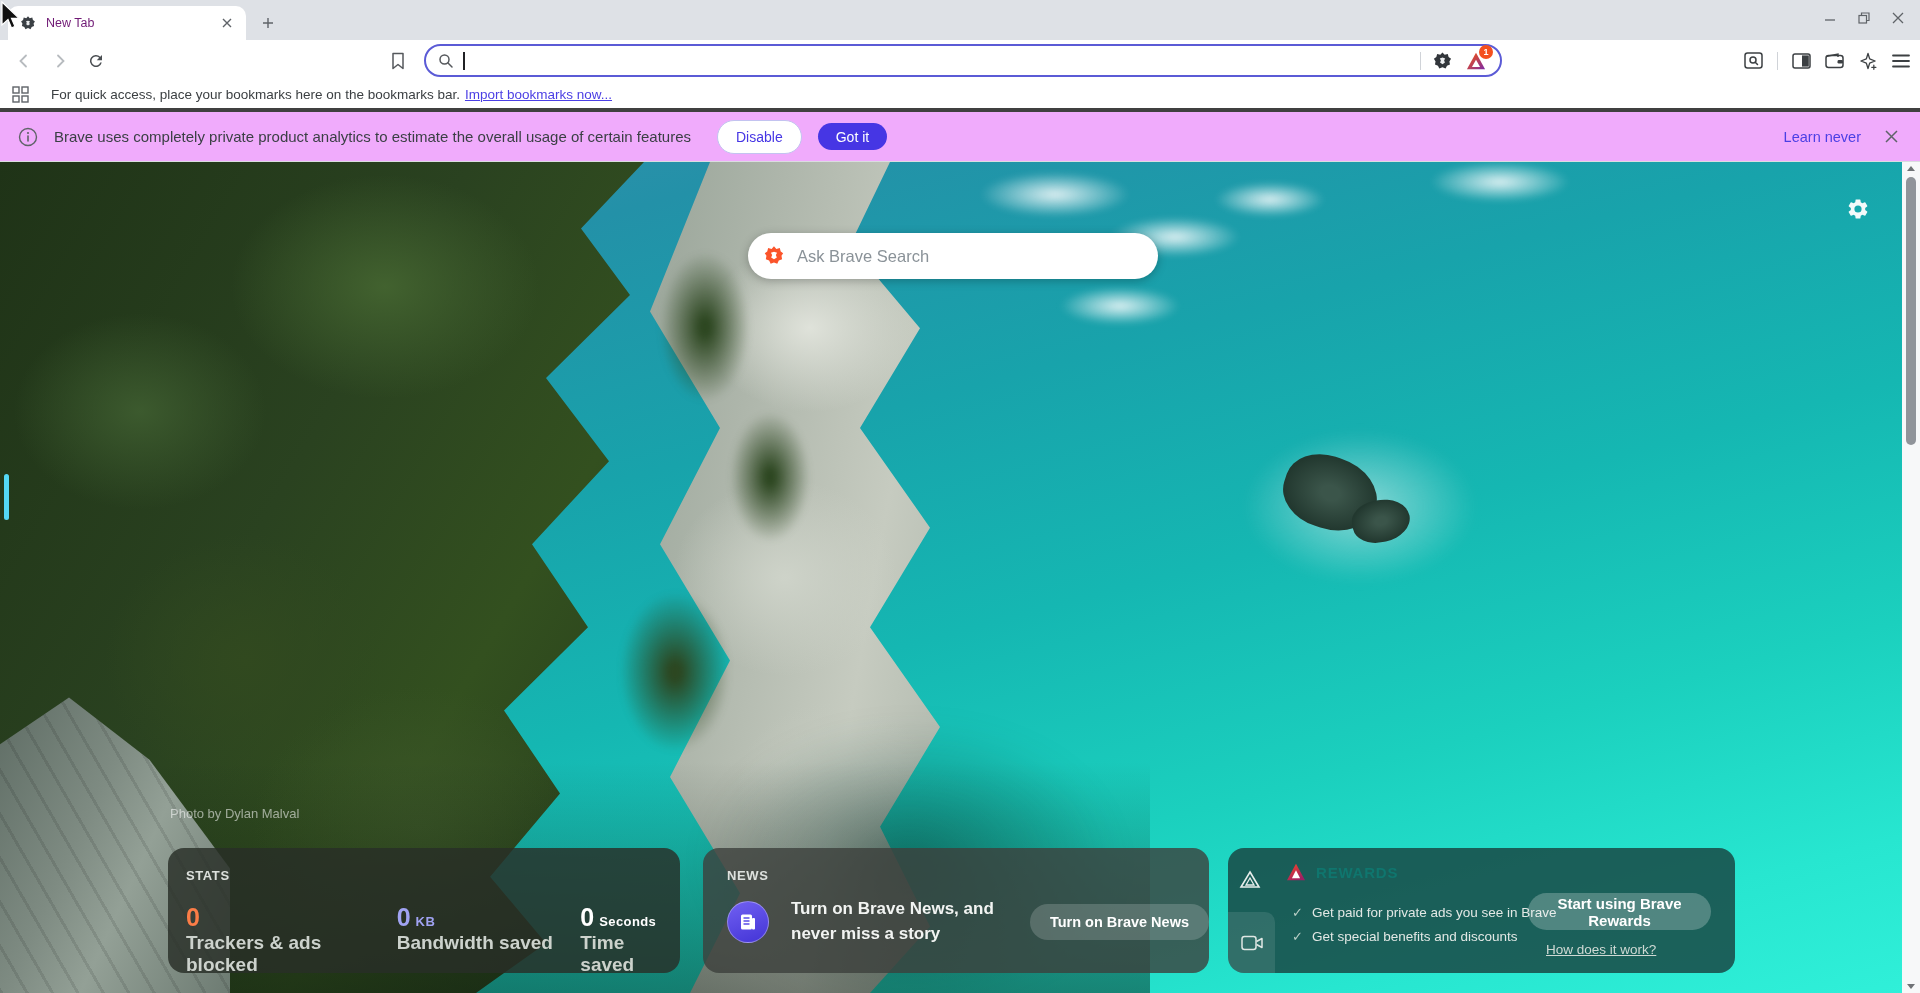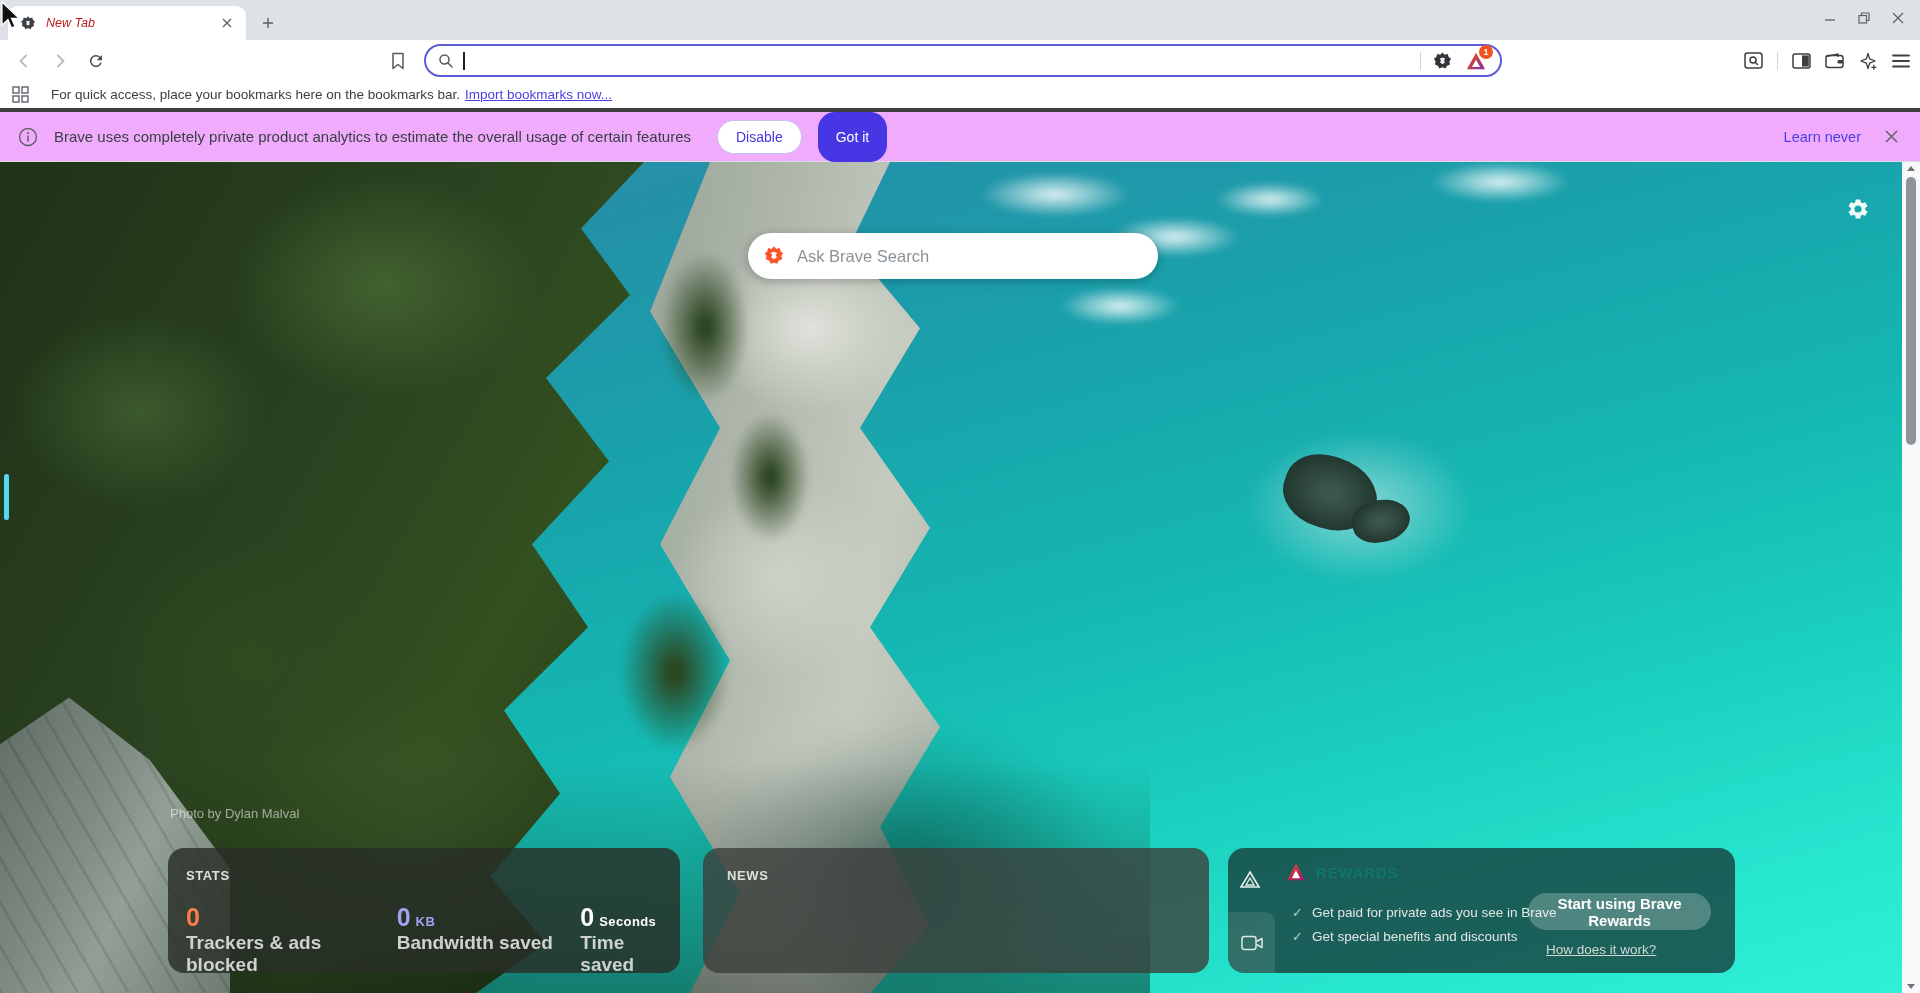--- a/index.html
+++ b/index.html
@@ -4,21 +4,21 @@
 <style>
   * { box-sizing: border-box; margin: 0; padding: 0; }
   html, body { width: 1920px; height: 993px; overflow: hidden; }
   body { font-family: "Liberation Sans", sans-serif; background: #dee1e6; }
   .screen { position: relative; width: 1920px; height: 993px; }
 
   
   .tabstrip { position: absolute; left: 0; top: 0; width: 1920px; height: 40px; background: #dee1e6; }
   .tab { position: absolute; left: 8px; top: 6px; width: 238px; height: 34px; background: #ffffff;
          border-radius: 10px 10px 0 0; display: flex; align-items: center; padding: 0 10px 0 12px; }
-  .tab-title { flex: 1; font-size: 12.5px; color: #b91c1c; margin-left: 10px; white-space: nowrap; overflow: hidden; font-style: italic; }
+  .tab-title { flex: 1; font-size: 12.5px; color: #701a75; margin-left: 10px; white-space: nowrap; overflow: hidden; }
   .icon-btn { display: flex; align-items: center; justify-content: center; cursor: pointer; }
   .tab-close { width: 18px; height: 18px; border-radius: 50%; }
   .newtab-btn { position: absolute; left: 256px; top: 11px; width: 24px; height: 24px; border-radius: 50%; }
   .win-controls { position: absolute; right: 8px; top: 0; height: 36px; display: flex; align-items: center; gap: 22px; padding-right: 8px; }
   .cursor { position: absolute; left: 0px; top: 1px; z-index: 99; }
 
   
   .toolbar { position: absolute; left: 0; top: 40px; width: 1920px; height: 41px; background: #ffffff;
              display: flex; align-items: center; }
   .nav-group { position: absolute; left: 10px; display: flex; align-items: center; gap: 8px; }
@@ -44,21 +44,21 @@
   .bm-text { font-size: 13.5px; color: #3c4043; margin-left: 22px; }
   .bm-link { font-size: 13.5px; color: #4b3fe4; text-decoration: underline; margin-left: 5px; cursor: pointer; }
 
   
   .privacybar { position: absolute; left: 0; top: 112px; width: 1920px; height: 50px; background: #f0abfc;
                 display: flex; align-items: center; border-bottom: 1px solid #dadce0; }
   .pv-info { margin-left: 18px; }
   .pv-msg { font-size: 15px; color: #3a3f44; margin-left: 16px; }
   .pv-disable { margin-left: 26px; height: 34px; padding: 0 18px; border: 1px solid #c3c3f0; border-radius: 17px;
                 background: #fff; color: #4636e4; font-size: 14px; font-family: "Liberation Sans", sans-serif; cursor: pointer; }
-  .pv-accept { margin-left: 16px; height: 50px; padding: 0 18px; border: none; border-radius: 17px;
+  .pv-accept { margin-left: 16px; height: 27px; padding: 0 18px; border: none; border-radius: 17px;
                background: #4636e4; color: #ffffff; font-size: 14px; font-family: "Liberation Sans", sans-serif; cursor: pointer; }
   .pv-right { margin-left: auto; display: flex; align-items: center; gap: 24px; padding-right: 22px; }
   .pv-learn { font-size: 14.5px; color: #4b3fe4; cursor: pointer; }
 
   
   .ntp { position: absolute; left: 0; top: 162px; width: 1920px; height: 831px; overflow: hidden; }
   .bg { position: absolute; inset: 0;
         background: linear-gradient(165deg, #3a8fae 0%, #2391a8 16%, #18a3ab 36%, #15b7b2 54%, #1bd0be 72%, #27e6d0 88%, #30f0d9 100%); }
   .bg-forest { position: absolute; left: 0; top: 0; width: 700px; height: 831px;
     clip-path: polygon(0% 0%, 92% 0%, 83% 8%, 90% 16%, 78% 26%, 87% 36%, 76% 46%, 84% 56%, 72% 66%, 80% 76%, 70% 86%, 78% 94%, 68% 100%, 0% 100%);
@@ -376,20 +376,31 @@
             <span class="stat-value">0</span>
             <span class="stat-unit">Seconds</span>
           </div>
           <div class="stat-label">Time saved</div>
         </div>
       </div>
     </div>
 
     <div class="card news-card">
       <div class="card-title">NEWS</div>
+      <div class="news-row">
+        <div class="news-icon">
+          <svg width="20" height="20" viewBox="0 0 20 20">
+              <rect x="3" y="2.5" width="11" height="15" rx="1.5" fill="#ffffff"></rect>
+              <rect x="14" y="6" width="3" height="11.5" rx="1" fill="#ffffff"></rect>
+              <path d="M5.5 6h6M5.5 9h6M5.5 12h6" stroke="#5a4ee8" stroke-width="1.3"></path>
+            </svg>
+        </div>
+        <div class="news-headline">Turn on Brave News, and never miss a story</div>
+        <button class="news-btn">Turn on Brave News</button>
+      </div>
     </div>
 
     <div class="card rewards-card">
       <svg class="rw-strip-sel" viewBox="0 0 24 24">
         <polygon points="12,4 21,19 3,19" fill="none" stroke="#e8eeec" stroke-width="1.6"></polygon>
         <polygon points="12,10 16,17 8,17" fill="none" stroke="#e8eeec" stroke-width="1.3"></polygon>
       </svg>
       <div class="rw-talk-tile">
         <svg width="22" height="16" viewBox="0 0 22 16">
           <rect x="1" y="1.5" width="14" height="13" rx="2.5" fill="none" stroke="#dfe7e4" stroke-width="1.5"></rect>

